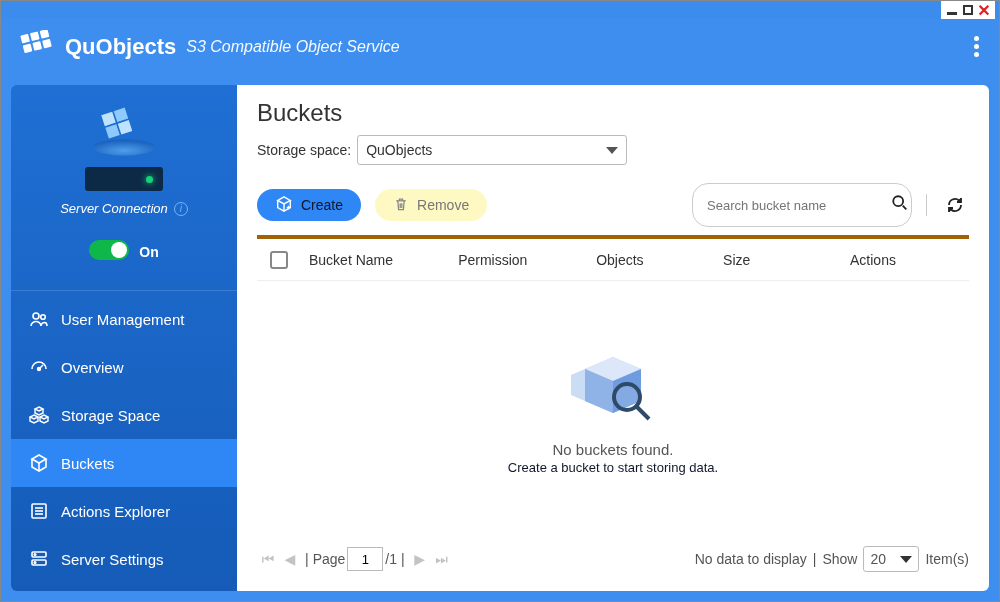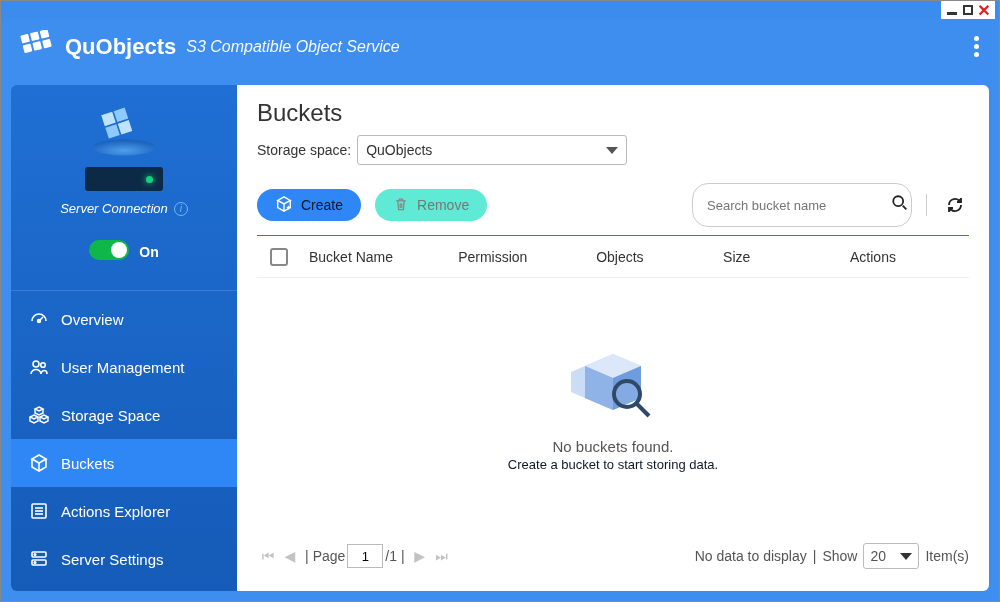--- a/index.html
+++ b/index.html
@@ -69,30 +69,30 @@
 .storage-row { display:flex; align-items:center; gap:6px; font-size:14px; margin-bottom:18px; }
 .select {
   border:1px solid #bbb; border-radius:3px; height:30px; width:270px;
   display:flex; align-items:center; justify-content:space-between;
   padding:0 8px; cursor:pointer; font-size:14px;
 }
 .chev { width:0; height:0; border-left:6px solid transparent; border-right:6px solid transparent; border-top:7px solid #555; }
 .toolbar { display:flex; align-items:center; gap:14px; margin-bottom:8px; }
 .btn { height:32px; border-radius:16px; display:flex; align-items:center; gap:8px; padding:0 18px; font-size:14px; cursor:pointer; }
 .btn-primary { background:#2f86f5; color:#0f172a; }
-.btn-disabled { background:#5eead4; color:#777; cursor:default; }
+.btn-disabled { background:#fef9c3; color:#777; cursor:default; }
 .tb-spacer { flex:1; }
 .search {
   height:44px; width:220px; border:1px solid #ccc; border-radius:16px;
   display:flex; align-items:center; padding:0 10px 0 14px; gap:8px;
 }
 .search input { border:none; outline:none; flex:1; font-size:13px; background:transparent; }
 .vline { width:1px; height:22px; background:#ccc; }
 .refresh { width:28px; height:28px; display:flex; align-items:center; justify-content:center; cursor:pointer; }
-.table { border-top:1px solid #a16207; }
+.table { border-top:4px solid #a16207; }
 .thead { display:flex; align-items:center; height:42px; border-bottom:1px solid #eee; font-size:14px; color:#333; }
 .th-check { width:44px; display:flex; justify-content:center; }
 .th { padding:0 8px; }
 .th-name { flex:1.2; } .th-perm { flex:1.1; } .th-obj { flex:1; } .th-size { flex:1; } .th-act { flex:1; }
 .checkbox { width:18px; height:18px; border:2px solid #888; border-radius:3px; }
 .empty {
   height:260px; display:flex; flex-direction:column; align-items:center; justify-content:center;
   color:#555; font-size:14px;
 }
 .empty .primary { font-size:15px; margin-top:14px; }
@@ -173,37 +173,37 @@
                 <div class="knob"></div>
               </div>
             <span class="toggle-label">On</span>
           </div>
         </div>
         <div class="sep"></div>
         <div class="nav">
           <div class="nav-item">
             <span class="nav-icon">
                 <svg width="20" height="20" viewBox="0 0 20 20" fill="none" stroke="#fff" stroke-width="1.6">
-                  <path d="M3 12a7 7 0 0 1 14 0"></path>
-                  <circle cx="10" cy="12" r="1.4" fill="#fff"></circle>
-                  <path d="M10 12 L14 8"></path>
-                </svg>
-              </span>
-            <span>Overview</span>
-          </div>
-          <div class="nav-item">
-            <span class="nav-icon">
-                <svg width="20" height="20" viewBox="0 0 20 20" fill="none" stroke="#fff" stroke-width="1.6">
                   <circle cx="7" cy="7" r="3"></circle>
                   <circle cx="14" cy="8" r="2.3"></circle>
                   <path d="M2 17c0-3 3-4.5 5-4.5s5 1.5 5 4.5"></path>
                   <path d="M12 17c0-2.2 2-3.5 3.5-3.5S18 14.8 18 17"></path>
                 </svg>
               </span>
             <span>User Management</span>
+          </div>
+          <div class="nav-item">
+            <span class="nav-icon">
+                <svg width="20" height="20" viewBox="0 0 20 20" fill="none" stroke="#fff" stroke-width="1.6">
+                  <path d="M3 12a7 7 0 0 1 14 0"></path>
+                  <circle cx="10" cy="12" r="1.4" fill="#fff"></circle>
+                  <path d="M10 12 L14 8"></path>
+                </svg>
+              </span>
+            <span>Overview</span>
           </div>
           <div class="nav-item">
             <span class="nav-icon">
                 <svg width="20" height="20" viewBox="0 0 20 20" fill="none" stroke="#fff" stroke-width="1.4">
                   <path d="M10 2 L14 4 L10 6 L6 4 Z"></path>
                   <path d="M6 4v4l4 2 4-2V4"></path>
                   <path d="M5 10 L9 12 L5 14 L1 12 Z"></path>
                   <path d="M1 12v4l4 2 4-2v-4"></path>
                   <path d="M15 10 L19 12 L15 14 L11 12 Z"></path>
                   <path d="M11 12v4l4 2 4-2v-4"></path>

